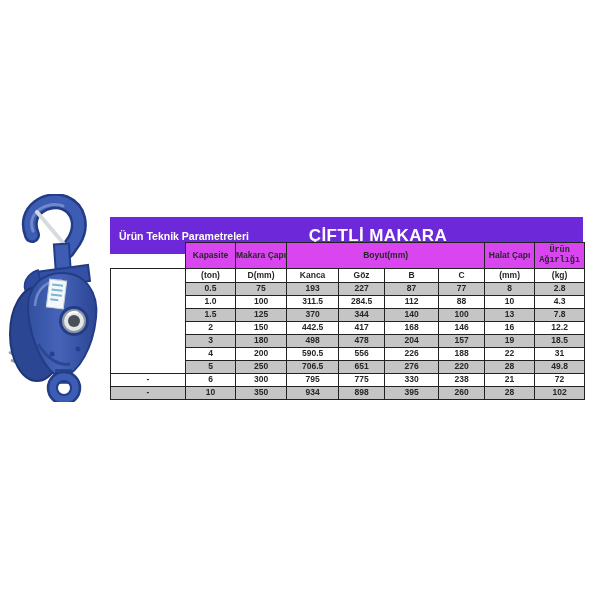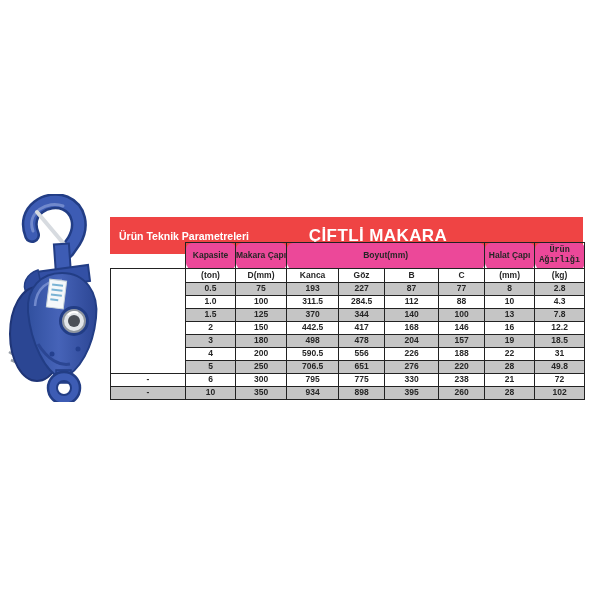--- a/index.html
+++ b/index.html
@@ -3,42 +3,42 @@
 <meta charset="utf-8">
 <style>
   html,body{margin:0;padding:0;}
   .canvas{
     position:relative;width:600px;height:600px;background:#ffffff;overflow:hidden;
     font-family:"Liberation Sans", sans-serif;
   }
   
   .band{
     position:absolute;left:110px;top:217px;width:473px;height:37px;
-    background:#ef4444;color:#ffffff;
+    background:#6d28d9;color:#ffffff;
   }
   .band-left{
     position:absolute;left:9px;top:50%;transform:translateY(-50%);
     font-size:10.5px;font-weight:bold;white-space:nowrap;
   }
   .band-main{
     position:absolute;left:268px;top:50%;transform:translate(-50%,-50%);
     font-size:17px;font-weight:bold;letter-spacing:.4px;white-space:nowrap;
   }
   
   table.spec{
     position:absolute;left:110px;top:242px;border-collapse:collapse;table-layout:fixed;
     font-family:"Liberation Sans", sans-serif;
   }
   .spec th,.spec td{
     border:1.5px solid #222222;padding:0;text-align:center;vertical-align:middle;
     font-size:8.5px;font-weight:bold;color:#262626;line-height:1.15;background:#ffffff;
   }
   .spec .blank{border:none;background:transparent;}
   .hrow1{height:26px;}
-  .hrow1 th{background:#ec4899;white-space:nowrap;border-radius:6px;}
+  .hrow1 th{background:#d946ef;white-space:nowrap;}
   .hrow1 th.wrap{white-space:normal;font-family:Liberation Mono, monospace;}
   .hrow2{height:14px;}
   tr.data{height:13px;}
   tr.shaded td{background:#c5c5c5;text-align:center;}
   td.labelcell{background:#ffffff;}
   tr.shaded td.labelcell{background:#c5c5c5;}
   
   .pulley{position:absolute;left:8px;top:194px;}
 </style>
 </head>

